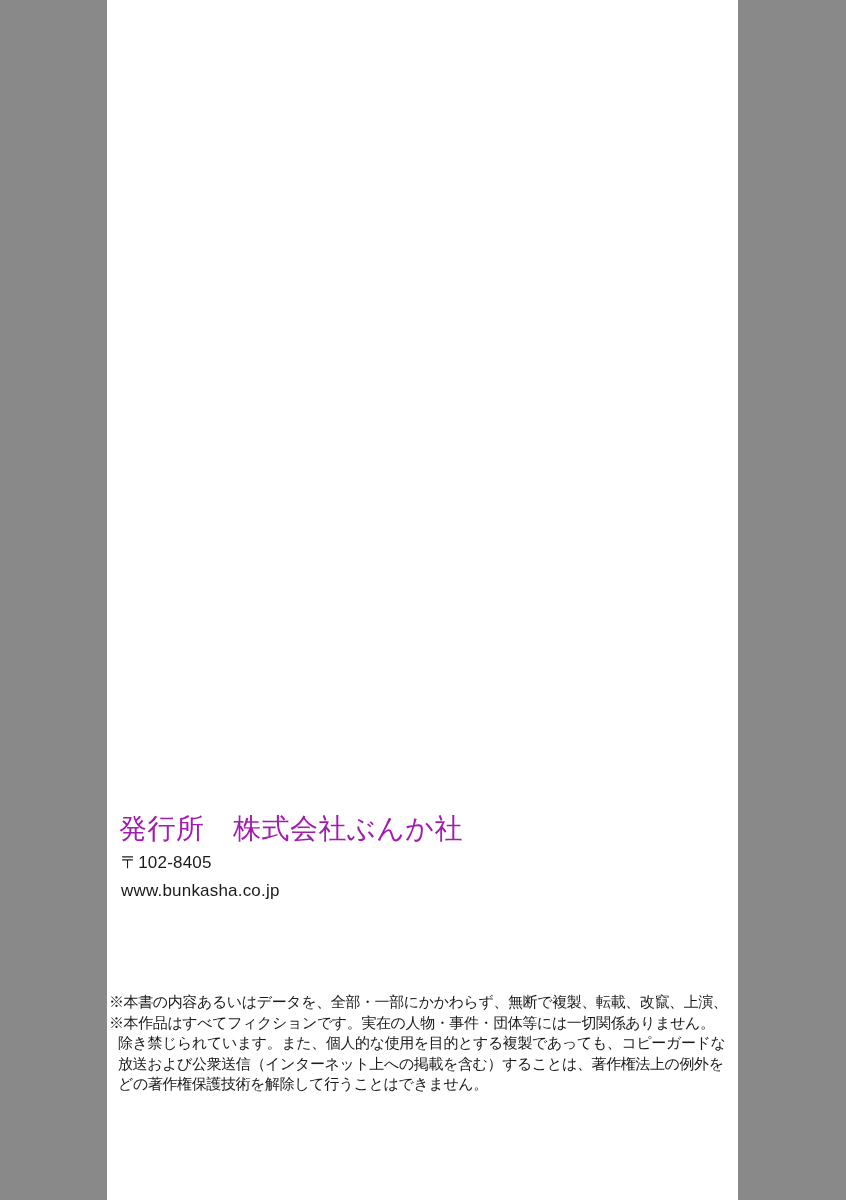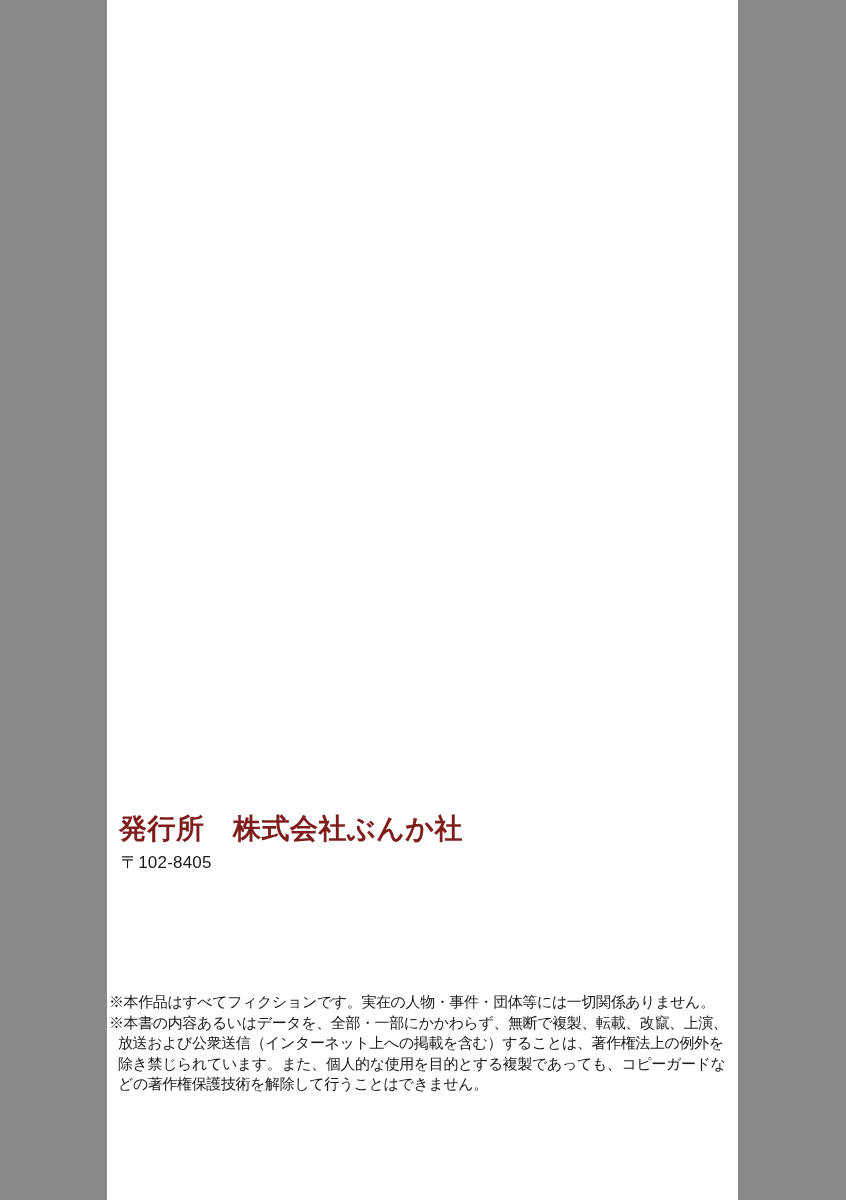--- a/index.html
+++ b/index.html
@@ -29,25 +29,25 @@
       top: 0;
       width: 631px;
       height: 1200px;
       background: #ffffff;
     }
     .publisher-name {
       position: absolute;
       left: 12px;
       top: 814px;
       font-size: 28px;
-      font-weight: bold;
+      font-weight: normal;
       line-height: 30px;
       letter-spacing: 0.5px;
       white-space: nowrap;
-      color: #7f1d1d;
+      color: #a21caf;
     }
     .publisher-address {
       position: absolute;
       left: 14px;
       top: 849px;
       font-size: 17px;
       line-height: 27.5px;
       letter-spacing: 0.2px;
       white-space: nowrap;
       color: #1a1a1a;
@@ -74,23 +74,24 @@
 
 <div class="side-bar left"></div>
 <div class="side-bar right"></div>
 
 <div class="page">
 
   <div class="publisher-name">発行所　株式会社ぶんか社</div>
 
   <div class="publisher-address">
     <div>〒102-8405</div>
+    <div>www.bunkasha.co.jp</div>
   </div>
 
   <div class="disclaimer">
+    <div class="dline">※本書の内容あるいはデータを、全部・一部にかかわらず、無断で複製、転載、改竄、上演、</div>
     <div class="dline">※本作品はすべてフィクションです。実在の人物・事件・団体等には一切関係ありません。</div>
-    <div class="dline">※本書の内容あるいはデータを、全部・一部にかかわらず、無断で複製、転載、改竄、上演、</div>
+    <div class="dline indent">除き禁じられています。また、個人的な使用を目的とする複製であっても、コピーガードな</div>
     <div class="dline indent">放送および公衆送信（インターネット上への掲載を含む）することは、著作権法上の例外を</div>
-    <div class="dline indent">除き禁じられています。また、個人的な使用を目的とする複製であっても、コピーガードな</div>
     <div class="dline indent">どの著作権保護技術を解除して行うことはできません。</div>
   </div>
 
 </div>
 
 </body></html>

